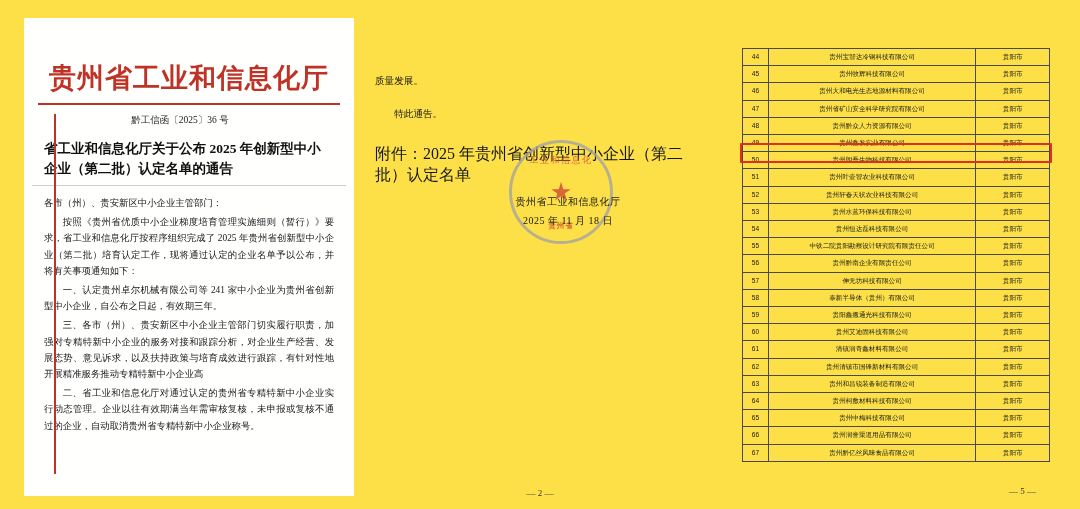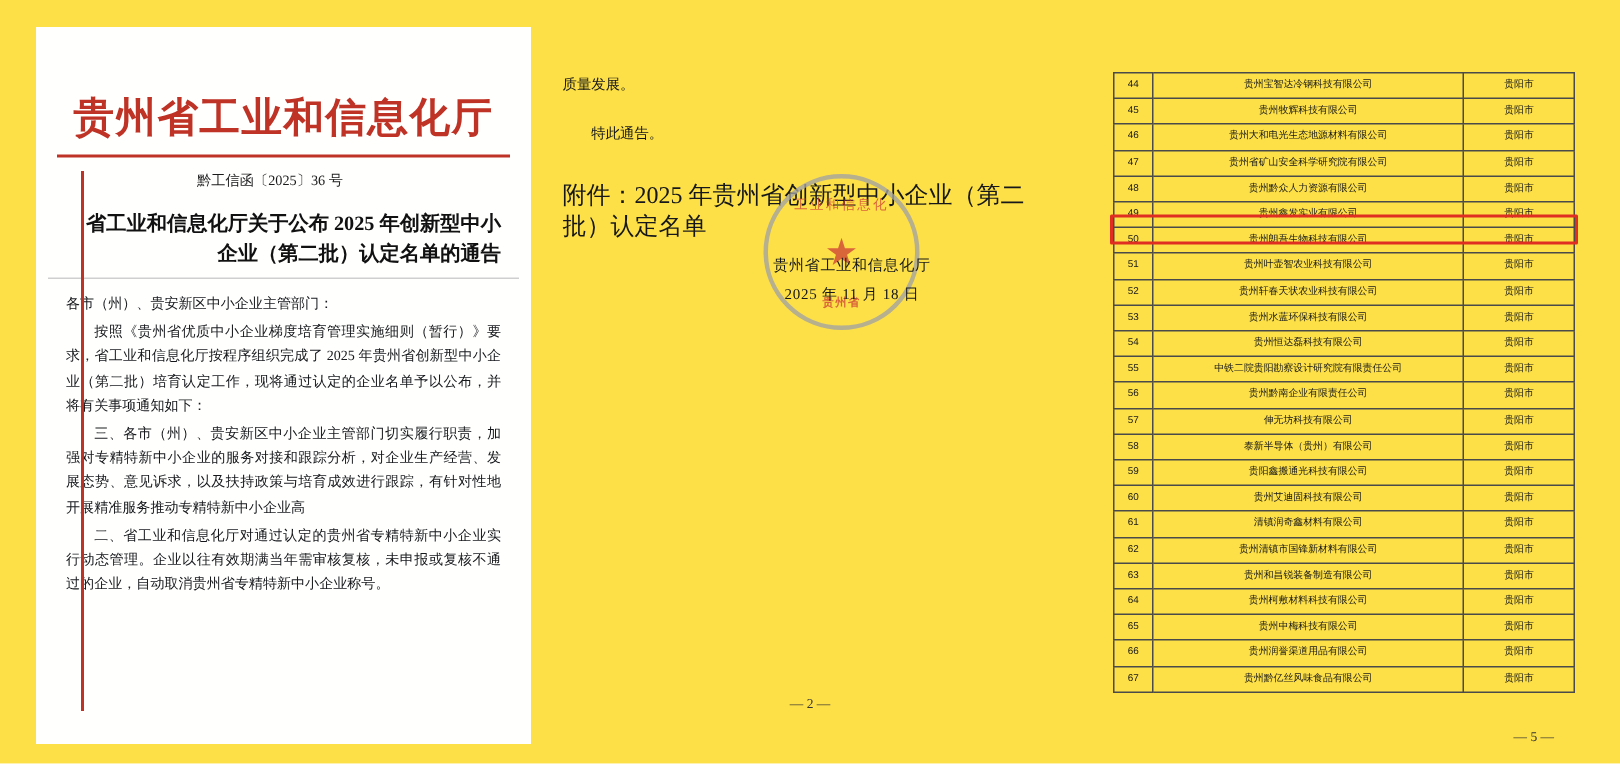--- a/index.html
+++ b/index.html
@@ -38,21 +38,21 @@
     margin: 7px 14px 0 14px;
     border-top: 2px solid #bf3326;
   }
   .doc-no {
     text-align: center;
     font-size: 9.5px;
     margin: 9px 18px 0 0;
     color: #1a1a1a;
   }
   .doc-title {
-    text-align: right;
+    text-align: left;
     font-weight: bold;
     font-size: 13.5px;
     line-height: 20px;
     margin: 12px 20px 0 20px;
     color: #111;
   }
   .doc-title-rule {
     margin: 6px 8px 0 8px;
     border-top: 1px solid #cfcfcf;
   }
@@ -75,21 +75,21 @@
     position: absolute;
     left: 0; right: 0; bottom: 4px;
     text-align: center;
     font-size: 9px;
     color: #333;
   }
 
   
   .doc-page-mid {
     position: absolute;
-    left: 375px; top: 0;
+    left: 375px; top: 24px;
     width: 330px; height: 478px;
   }
   .mid-text {
     font-size: 9.6px;
     line-height: 17px;
     color: #15171a;
     margin-top: 48px;
   }
   .mid-text p { margin: 0 0 16px 0; }
   .mid-attach {
@@ -201,20 +201,21 @@
   <div class="doc-page-left">
     <div class="left-rule-vert"></div>
     <div class="letterhead">贵州省工业和信息化厅</div>
     <div class="letterhead-rule"></div>
     <div class="doc-no">黔工信函〔2025〕36 号</div>
     <div class="doc-title">省工业和信息化厅关于公布 2025 年创新型中小企业（第二批）认定名单的通告</div>
     <div class="doc-title-rule"></div>
     <div class="doc-body">
       <p>各市（州）、贵安新区中小企业主管部门：</p>
       <p class="indent2">按照《贵州省优质中小企业梯度培育管理实施细则（暂行）》要求，省工业和信息化厅按程序组织完成了 2025 年贵州省创新型中小企业（第二批）培育认定工作，现将通过认定的企业名单予以公布，并将有关事项通知如下：</p>
+      <p class="indent2">一、认定贵州卓尔机械有限公司等 241 家中小企业为贵州省创新型中小企业，自公布之日起，有效期三年。</p>
       <p class="indent2">三、各市（州）、贵安新区中小企业主管部门切实履行职责，加强对专精特新中小企业的服务对接和跟踪分析，对企业生产经营、发展态势、意见诉求，以及扶持政策与培育成效进行跟踪，有针对性地开展精准服务推动专精特新中小企业高</p>
       <p class="indent2">二、省工业和信息化厅对通过认定的贵州省专精特新中小企业实行动态管理。企业以往有效期满当年需审核复核，未申报或复核不通过的企业，自动取消贵州省专精特新中小企业称号。</p>
     </div>
     <div class="page-num-left"></div>
   </div>
 
   <div class="doc-page-mid">
     <div class="mid-text">
       <p>质量发展。</p>
       <p style="text-indent:2em">特此通告。</p>

